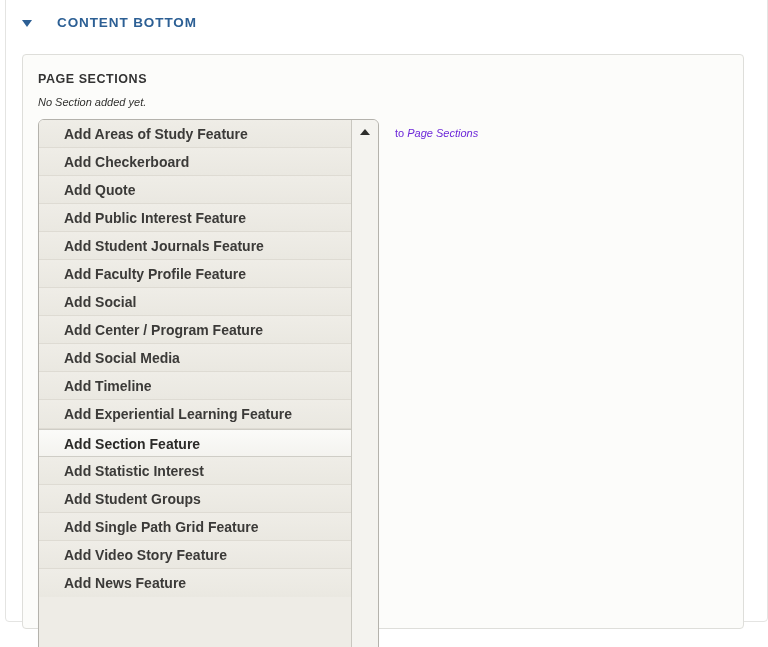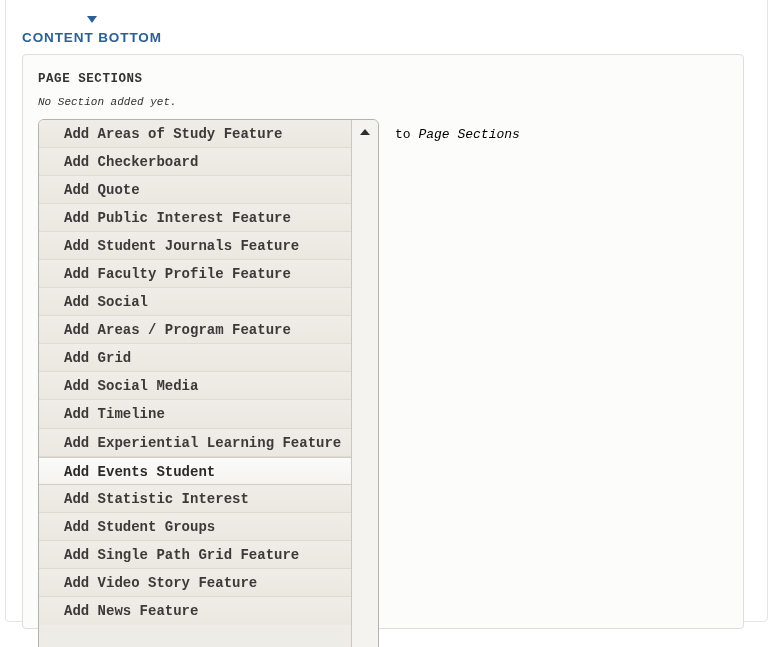--- a/index.html
+++ b/index.html
@@ -37,24 +37,23 @@
     box-sizing: border-box;
   }
 
   
   .section-header {
     position: absolute;
     left: 22px;
     top: 15px;
     display: flex;
     align-items: center;
-    gap: 7px;
+    gap: 25px;
     cursor: pointer;
     user-select: none;
-    flex-direction: column;
   }
   .disclosure-triangle {
     width: 0;
     height: 0;
     border-left: 5.5px solid transparent;
     border-right: 5.5px solid transparent;
     border-top: 7px solid #2c5f94;
     display: block;
     margin-top: 1px;
   }
@@ -71,21 +70,20 @@
   .inner-panel {
     position: absolute;
     left: 22px;
     top: 54px;
     width: 722px;
     height: 575px;
     background: #fcfcfa;
     border: 1px solid #dededa;
     border-radius: 4px;
     box-sizing: border-box;
-    font-family: Liberation Mono, monospace;
   }
 
   .panel-title {
     position: absolute;
     left: 15px;
     top: 17px;
     font-size: 12.5px;
     font-weight: bold;
     letter-spacing: 0.55px;
     color: #333333;
@@ -175,22 +173,22 @@
     border-right: 5px solid transparent;
     border-bottom: 6px solid #2e2e2c;
     cursor: pointer;
   }
 
   
   .to-label {
     position: absolute;
     left: 372px;
     top: 72px;
-    font-size: 13px;
-    color: #000000;
+    font-size: 11px;
+    color: #6d28d9;
     white-space: nowrap;
   }
   .to-label .target-name {
     font-style: italic;
   }
 </style>
 </head>
 <body>
 
 <div class="page">
@@ -210,26 +208,25 @@
 
     <div class="select-wrap">
       <div class="option-list">
           <div class="option">Add Areas of Study Feature</div>
           <div class="option">Add Checkerboard</div>
           <div class="option">Add Quote</div>
           <div class="option">Add Public Interest Feature</div>
           <div class="option">Add Student Journals Feature</div>
           <div class="option">Add Faculty Profile Feature</div>
           <div class="option">Add Social</div>
-          <div class="option">Add Areas / Program Feature</div>
-          <div class="option">Add Grid</div>
+          <div class="option">Add Center / Program Feature</div>
           <div class="option">Add Social Media</div>
           <div class="option">Add Timeline</div>
           <div class="option">Add Experiential Learning Feature</div>
-          <div class="option selected">Add Events Student</div>
+          <div class="option selected">Add Section Feature</div>
           <div class="option">Add Statistic Interest</div>
           <div class="option">Add Student Groups</div>
           <div class="option">Add Single Path Grid Feature</div>
           <div class="option">Add Video Story Feature</div>
           <div class="option">Add News Feature</div>
         </div>
       <div class="scroll-col">
         <span class="scroll-up-arrow"></span>
       </div>
     </div>

